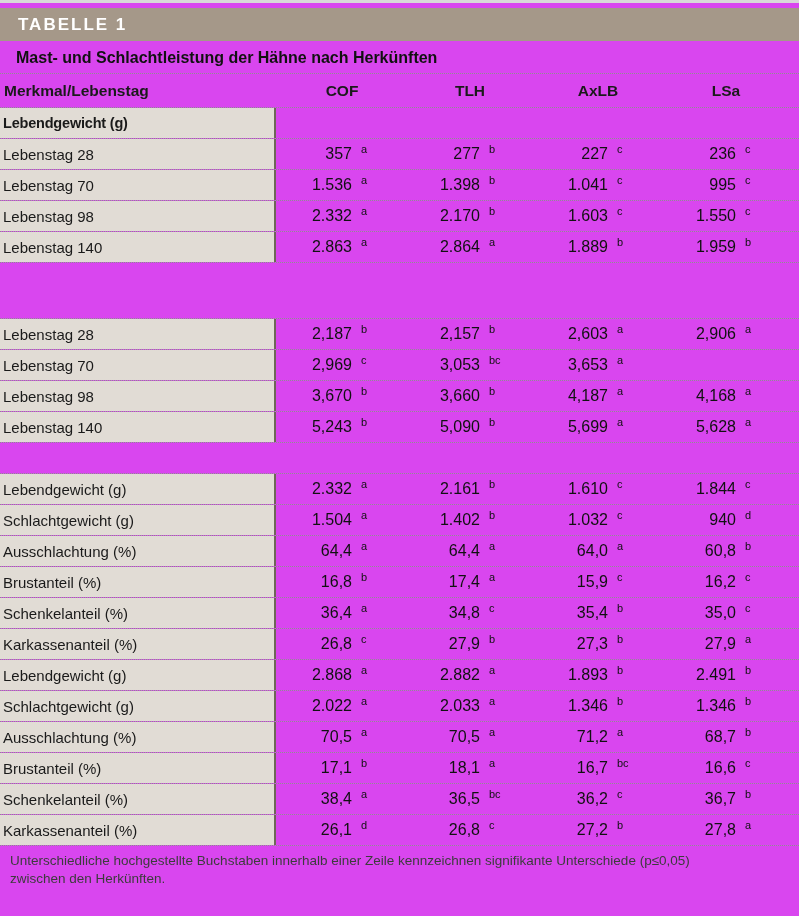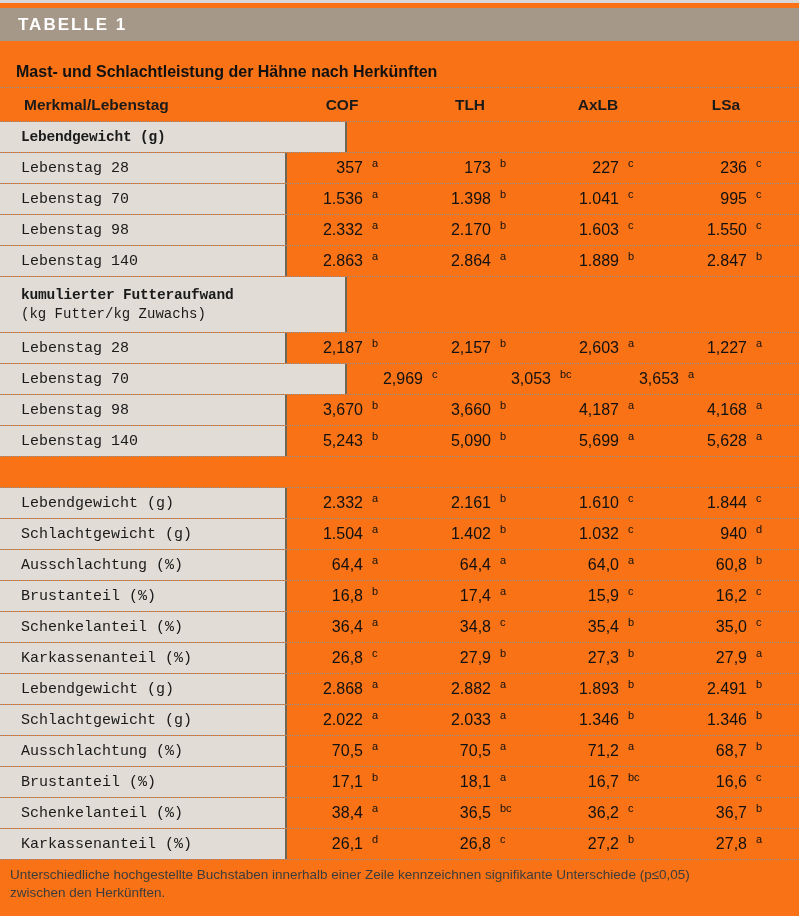--- a/index.html
+++ b/index.html
@@ -1,55 +1,55 @@
 <!DOCTYPE html>
 <html><head>
 <meta charset="utf-8">
 <style>
   html,body { margin:0; padding:0; background:#ffffff; }
   .page {
     position:relative;
     width:799px; height:916px;
-    background:#f97316;
+    background:#d946ef;
     font-family:"Liberation Sans", sans-serif;
     color:#1a1a1a;
     overflow:hidden;
     box-sizing:border-box;
   }
   .top-strip { height:3px; background:var(--top-strip,#d8d8d8); }
   .tag-bar {
     margin-top:5px; height:33px; line-height:33px;
     background:var(--tag-bar,#a59889);
     color:#ffffff; font-weight:bold; font-size:17px;
     letter-spacing:2px; padding-left:18px;
     box-sizing:border-box;
   }
   .table-title {
     font-weight:bold; font-size:16px; color:#111;
-    padding:22px 0 6px 16px;
+    padding:8px 0 6px 16px;
     border-bottom:1px dotted var(--row-divider,#8f8f8f);
   }
   .col-header-row { display:flex; height:33px; align-items:center; font-weight:bold; font-size:15.5px; }
-  .col-header-label { width:287px; padding-left:24px; box-sizing:border-box; }
+  .col-header-label { width:287px; padding-left:4px; box-sizing:border-box; }
   .col-headers { flex:1; display:flex;justify-content:space-between; }
   .col-head { width:128px; text-align:center; box-sizing:border-box; padding-right:18px; }
   .tbody { border-top:1px dotted var(--row-divider,#8f8f8f); }
   .row {
     display:flex; height:31px;
     border-bottom:1px dotted var(--row-divider,#8f8f8f);
     box-sizing:border-box;
   }
   .row.tall { height:56px; }
   .label-cell {
-    width:347px; box-sizing:border-box;
+    width:276px; box-sizing:border-box;
     background:var(--label-bg,#e1dcd5);
     border-right:2px solid var(--col-divider,#6e6757);
-    padding-left:21px;
+    padding-left:3px;
     display:flex; flex-direction:column; justify-content:center;
-    font-size:15px; line-height:19px;font-family:Liberation Mono, monospace;
+    font-size:15px; line-height:19px;
   }
   .row.section .label-cell .section-title { font-weight:bold; font-size:14.5px; letter-spacing:-0.2px; }
   .row.section .label-cell .section-subtitle { font-weight:normal; font-size:14px; }
   .data-cells { flex:1; display:flex; }
   .cell {
     width:128px; box-sizing:border-box;
     display:flex; justify-content:flex-end; align-items:center;
     padding-right:12px; font-size:16px; color:#111;
   }
   .cell .sig {
@@ -92,21 +92,21 @@
         <div class="data-cells"></div>
       </div>
       <div class="row">
         <div class="label-cell">Lebenstag 28</div>
         <div class="data-cells">
           <div class="cell">
             <span class="val">357</span>
             <span class="sig">a</span>
           </div>
           <div class="cell">
-            <span class="val">173</span>
+            <span class="val">277</span>
             <span class="sig">b</span>
           </div>
           <div class="cell">
             <span class="val">227</span>
             <span class="sig">c</span>
           </div>
           <div class="cell">
             <span class="val">236</span>
             <span class="sig">c</span>
           </div>
@@ -163,49 +163,45 @@
           </div>
           <div class="cell">
             <span class="val">2.864</span>
             <span class="sig">a</span>
           </div>
           <div class="cell">
             <span class="val">1.889</span>
             <span class="sig">b</span>
           </div>
           <div class="cell">
-            <span class="val">2.847</span>
+            <span class="val">1.959</span>
             <span class="sig">b</span>
           </div>
         </div>
       </div>
       <div class="row section tall">
-        <div class="label-cell">
-          <div class="section-title">kumulierter Futteraufwand</div>
-          <div class="section-subtitle">(kg Futter/kg Zuwachs)</div>
-        </div>
         <div class="data-cells"></div>
       </div>
       <div class="row">
         <div class="label-cell">Lebenstag 28</div>
         <div class="data-cells">
           <div class="cell">
             <span class="val">2,187</span>
             <span class="sig">b</span>
           </div>
           <div class="cell">
             <span class="val">2,157</span>
             <span class="sig">b</span>
           </div>
           <div class="cell">
             <span class="val">2,603</span>
             <span class="sig">a</span>
           </div>
           <div class="cell">
-            <span class="val">1,227</span>
+            <span class="val">2,906</span>
             <span class="sig">a</span>
           </div>
         </div>
       </div>
       <div class="row">
         <div class="label-cell">Lebenstag 70</div>
         <div class="data-cells">
           <div class="cell">
             <span class="val">2,969</span>
             <span class="sig">c</span>

